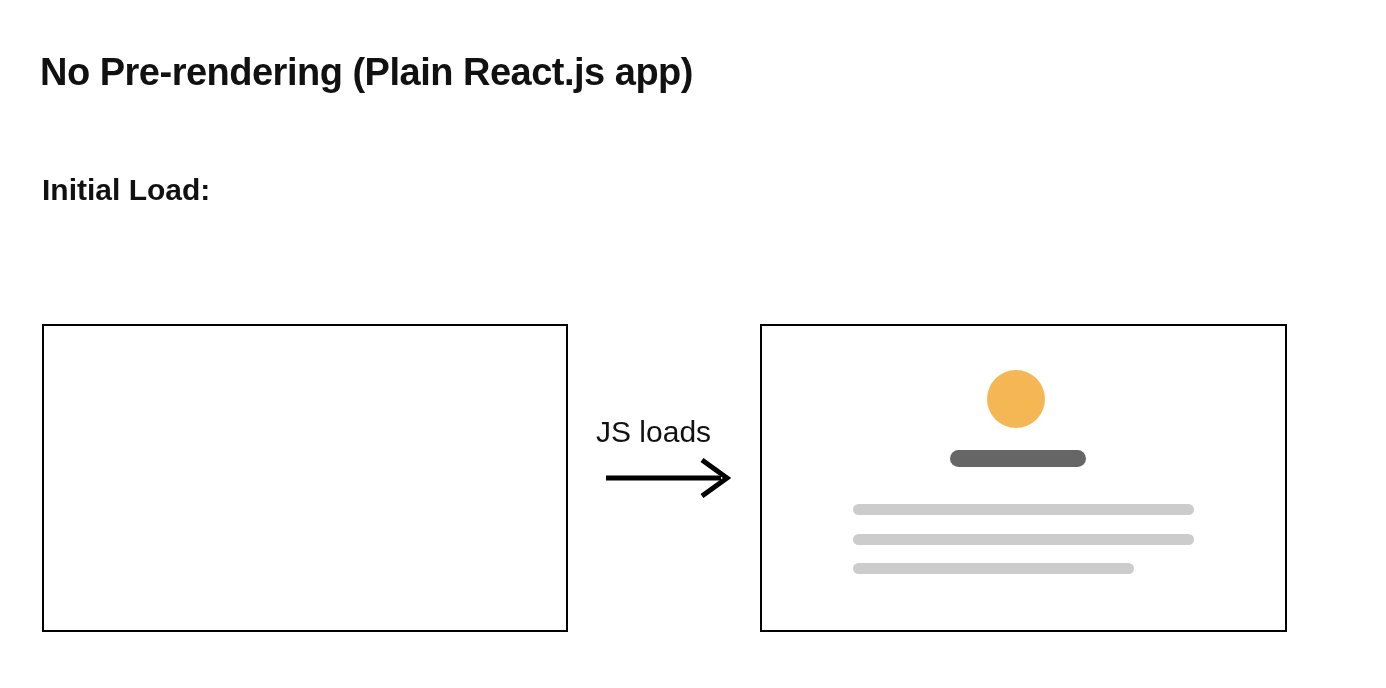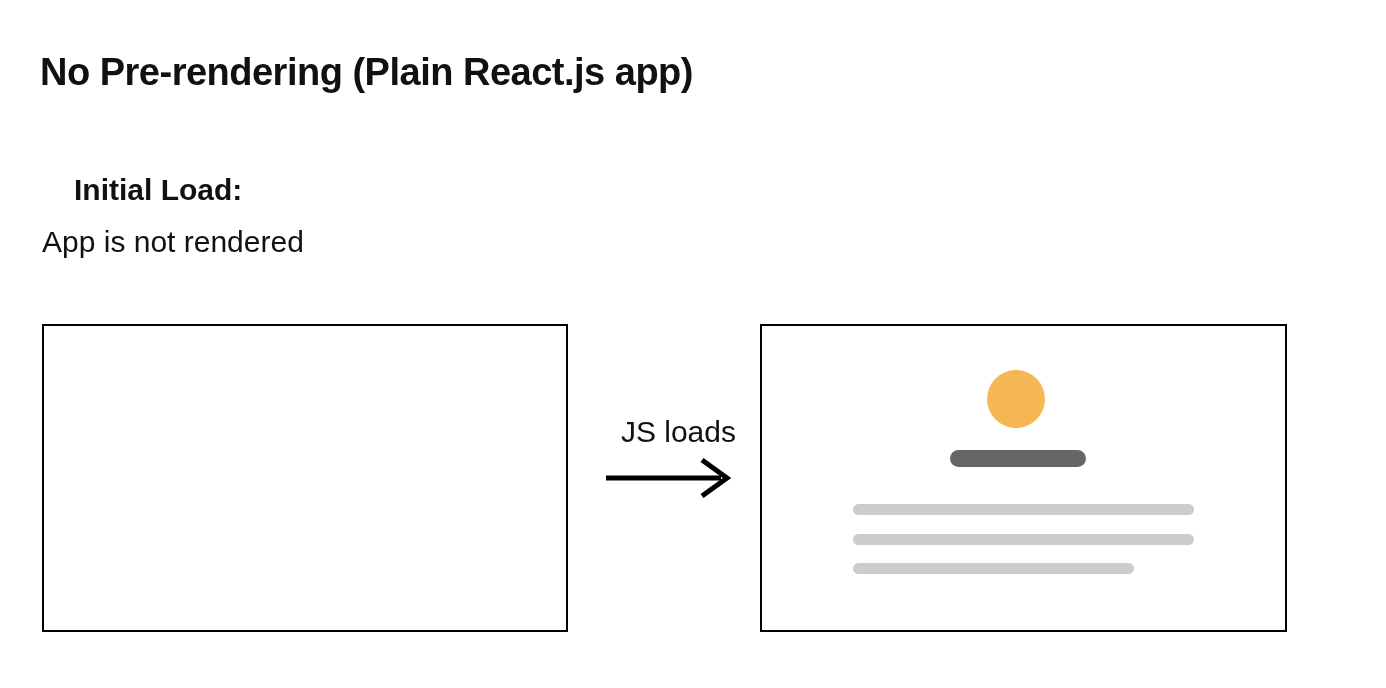--- a/index.html
+++ b/index.html
@@ -31,41 +31,41 @@
     text-align: center;
   }
   .caption {
     position: absolute;
     top: 164px;
     font-size: 30px;
     line-height: 52px;
     font-weight: 400;
   }
   .caption p { margin: 0; }
-  .caption strong { font-weight: 700; margin-left: 32px; }
+  .caption strong { font-weight: 700; }
   .left-caption  { left: 42px;  width: 560px; }
   .right-caption { left: 760px; width: 590px; }
 
   .frame {
     position: absolute;
     top: 324px;
     height: 308px;
     border: 2px solid var(--border, #000000);
     box-sizing: border-box;
     background: #ffffff;
   }
   .left-frame  { left: 42px;  width: 526px; }
   .right-frame { left: 760px; width: 527px; }
 
   .transition-label {
     position: absolute;
     left: 596px;
     top: 415px;
     width: 140px;
-    text-align: right;
+    text-align: left;
     font-size: 30px;
     line-height: 1.1;
     white-space: nowrap;
   }
   .arrow-svg {
     position: absolute;
     left: 602px;
     top: 458px;
   }
 
@@ -103,21 +103,20 @@
 <body>
 
 <div class="stage">
 
   <h1 class="title">No Pre-rendering (Plain React.js app)</h1>
 
   <div class="caption left-caption">
     <p>
       <strong>Initial Load:</strong>
     </p>
-    <p>App is not rendered</p>
   </div>
 
 
   <div class="frame left-frame"></div>
 
   <div class="transition-label">JS loads</div>
 
   <svg class="arrow-svg" width="130" height="40" viewBox="0 0 130 40">
     <line x1="4" y1="20" x2="119" y2="20" stroke="#000000" stroke-width="5"></line>
     <polyline points="100,2 125,20 100,38" fill="none" stroke="#000000" stroke-width="5"></polyline>

